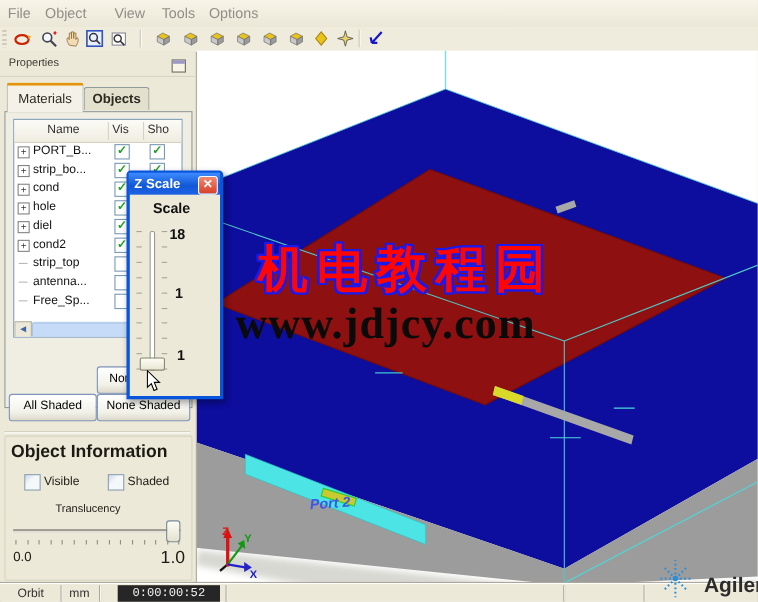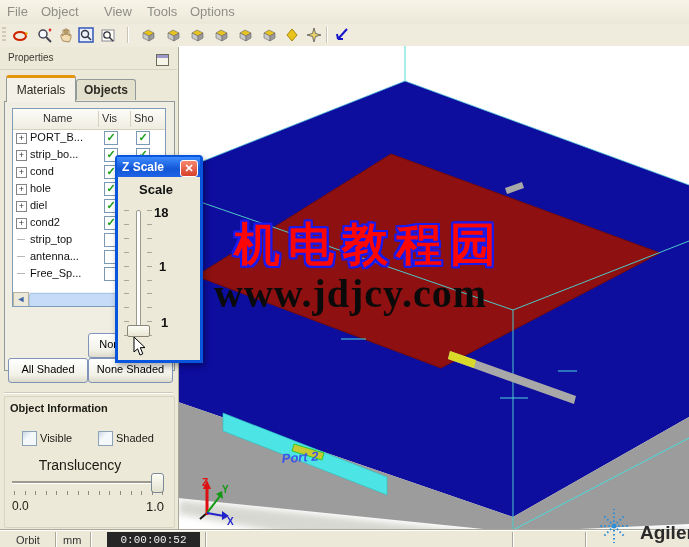--- a/index.html
+++ b/index.html
@@ -49,31 +49,31 @@
   #hscroll{position:absolute;left:0;bottom:0;width:150px;height:14px;background:#EFF4FB;}
   #hscroll .arr{position:absolute;left:0;top:0;width:14px;height:14px;background:#ECE9D8;
     border:1px solid #B5B2A1;font-size:9px;line-height:12px;text-align:center;color:#4066A8;}
   #hscroll .thumb{position:absolute;left:16px;top:1px;width:98px;height:12px;background:#C6DBF7;
     border:1px solid #A8C4E8;border-radius:2px;}
   .btn{position:absolute;height:23px;font-size:11px;color:#000;text-align:center;
     border:1px solid #7F94B8;border-radius:3px;cursor:pointer;
     background:linear-gradient(#FFFFFF,#F2F1E8 70%,#DDDACB);line-height:21px;}
   #divider{left:4px;top:345px;width:169px;height:0;border-top:1px solid #CFCBBA;border-bottom:1px solid #FFF;}
   #objinfo-box{left:4px;top:349px;width:169px;height:130px;border:1px solid #D8D4C2;border-radius:2px;}
-  #objinfo-title{left:10px;top:355px;font-size:11px;font-weight:bold;color:#1B1B14;}
+  #objinfo-title{left:10px;top:355px;font-size:16px;font-weight:bold;color:#1B1B14;}
   .xp-cb{position:absolute;width:13px;height:13px;border:1px solid #8CA2B8;
     background:linear-gradient(135deg,#CBD9E6,#F5F8FB 40%);cursor:pointer;}
   .xp-cb-label{position:absolute;font-size:11px;color:#1B1B14;}
-  #transl-label{left:0;top:410px;width:160px;text-align:center;font-size:14px;color:#1B1B14;}
+  #transl-label{left:0;top:410px;width:160px;text-align:center;font-size:10px;color:#1B1B14;}
   #transl-track{left:12px;top:434px;width:152px;height:2px;background:#9C9A8C;border-bottom:1px solid #fff;}
   #transl-handle{left:151px;top:426px;width:11px;height:18px;background:linear-gradient(#FDFDF6,#E4E1CE);
     border:1px solid #7A8A99;border-radius:3px;cursor:pointer;}
   .htick{position:absolute;top:444px;width:1px;height:4px;background:#8D8B7C;}
   #min-label{left:12px;top:452px;font-size:12px;color:#1B1B14;}
-  #max-label{left:146px;top:452px;font-size:13px;color:#1B1B14;}
+  #max-label{left:146px;top:452px;font-size:16px;color:#1B1B14;}
   
   #statusbar{left:0;top:530px;width:689px;height:17px;background:#ECE9D8;
     border-top:1px solid #fff;box-shadow:0 -1px 0 #ACA899;font-size:11px;color:#333;}
   #statusbar .lbl{position:absolute;top:3px;}
   #statusbar .sep{position:absolute;top:1px;width:1px;height:15px;background:#ACA899;border-right:1px solid #fff;}
   #timerbox{position:absolute;left:107px;top:1px;width:93px;height:16px;background:#262626;
     color:#F2F2F2;font-family:"Liberation Mono",monospace;font-size:11px;text-align:center;line-height:16px;}
   
   #viewport{left:178px;top:46px;width:511px;height:484px;background:#fff;overflow:hidden;cursor:crosshair;}
   #wm1{position:absolute;left:56px;top:168px;width:320px;font-size:46px;font-weight:bold;

